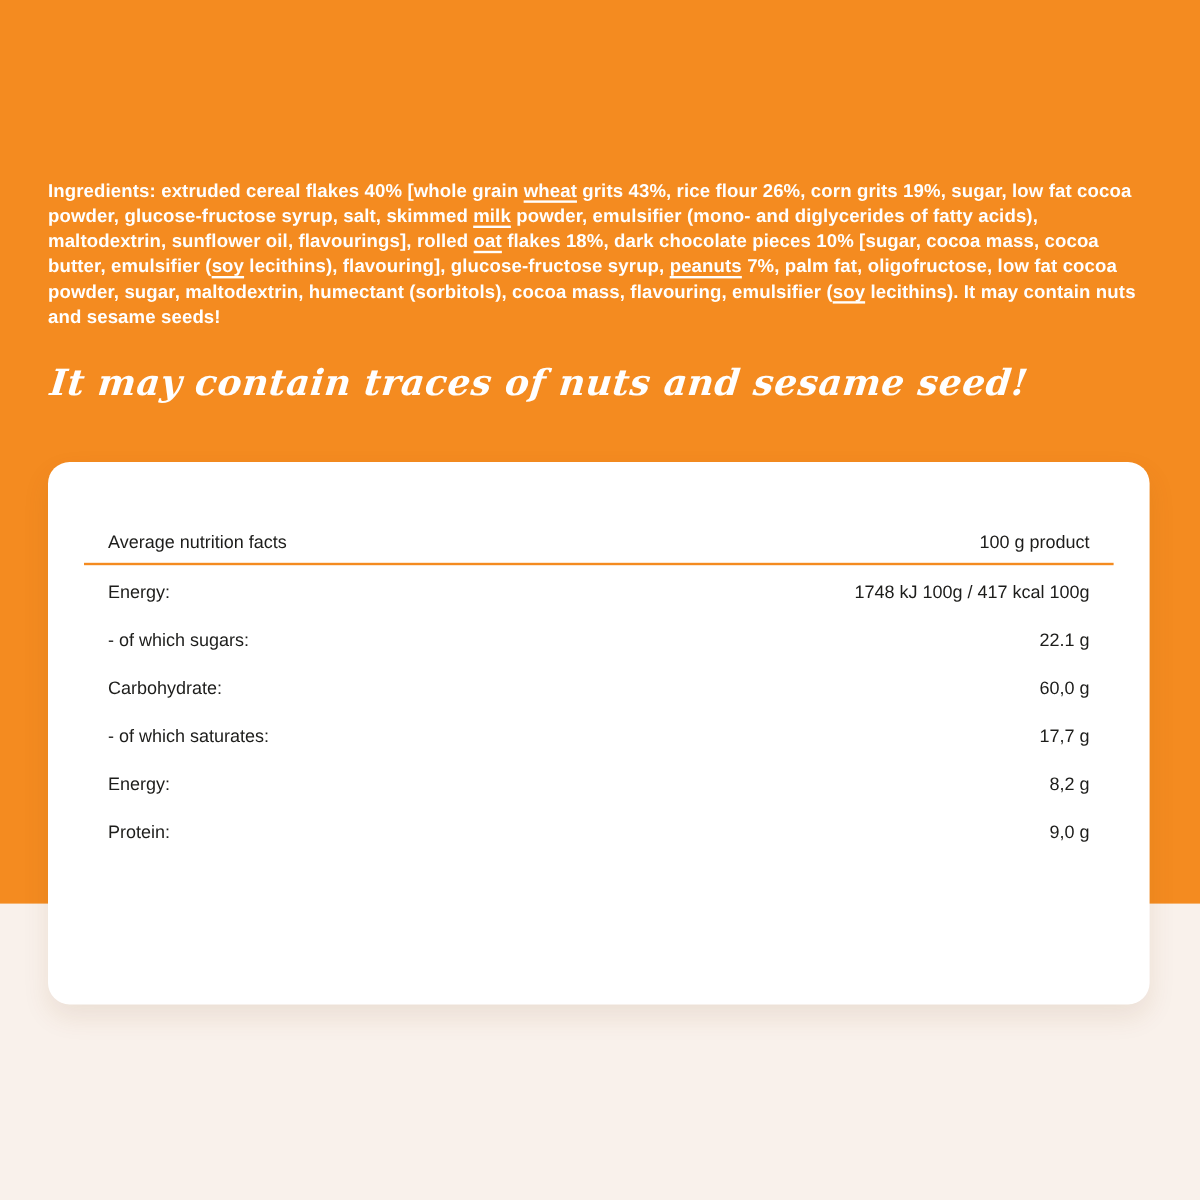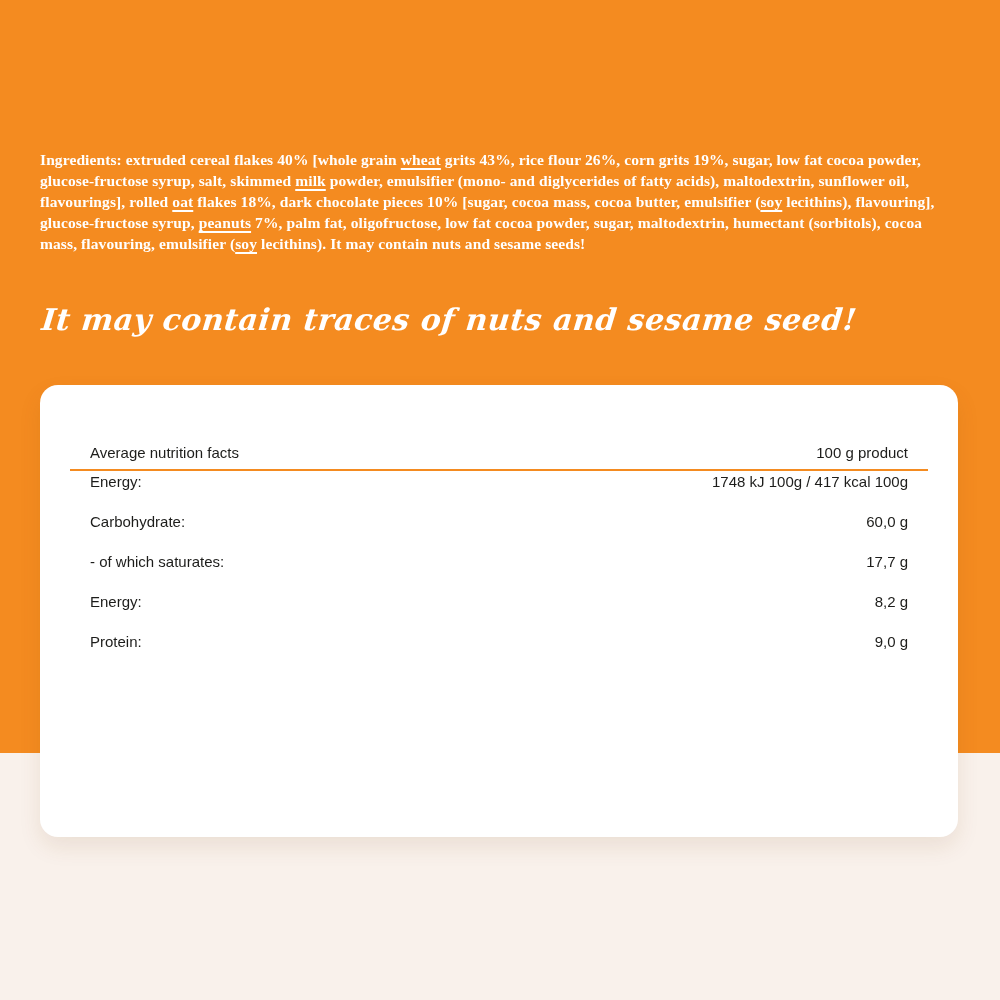--- a/index.html
+++ b/index.html
@@ -21,21 +21,21 @@
     width: 1000px;
     height: 753px;
     background: #F48B20;
   }
   .ingredients {
     position: absolute;
     left: 40px;
     top: 149px;
     width: 910px;
     color: #ffffff;
-    font-family: Liberation Serif, serif;
+    font-family: Liberation Sans, sans-serif;
     font-weight: 700;
     font-size: 15.5px;
     line-height: 21px;
     letter-spacing: 0.1px;
   }
   .ingredients .allergen {
     font-weight: 900;
     text-decoration: underline;
     text-decoration-thickness: 2px;
     text-underline-offset: 2.5px;
@@ -74,20 +74,21 @@
     line-height: 20px;
     color: #1d1d1b;
     border-bottom: 2px solid #F48B20;
   }
   .nutri-rows {
     padding-top: 2px;
   }
   .nutri-row {
     display: flex;
     justify-content: space-between;
+    align-items: center;
     height: 40px;
     padding: 0 20px;
     font-size: 15px;
     color: #1d1d1b;
   }
   .nutri-row .val {
     text-align: right;
     margin-left: 20px;
   }
 </style>
@@ -105,20 +106,24 @@
     <div class="nutri-header">
       <span>Average nutrition facts</span>
       <span>100 g product</span>
     </div>
     <div class="nutri-rows">
         <div class="nutri-row">
           <span class="lbl">Energy:</span>
           <span class="val">1748 kJ 100g / 417 kcal 100g</span>
         </div>
         <div class="nutri-row">
+          <span class="lbl">- of which sugars:</span>
+          <span class="val">22.1 g</span>
+        </div>
+        <div class="nutri-row">
           <span class="lbl">Carbohydrate:</span>
           <span class="val">60,0 g</span>
         </div>
         <div class="nutri-row">
           <span class="lbl">- of which saturates:</span>
           <span class="val">17,7 g</span>
         </div>
         <div class="nutri-row">
           <span class="lbl">Energy:</span>
           <span class="val">8,2 g</span>

